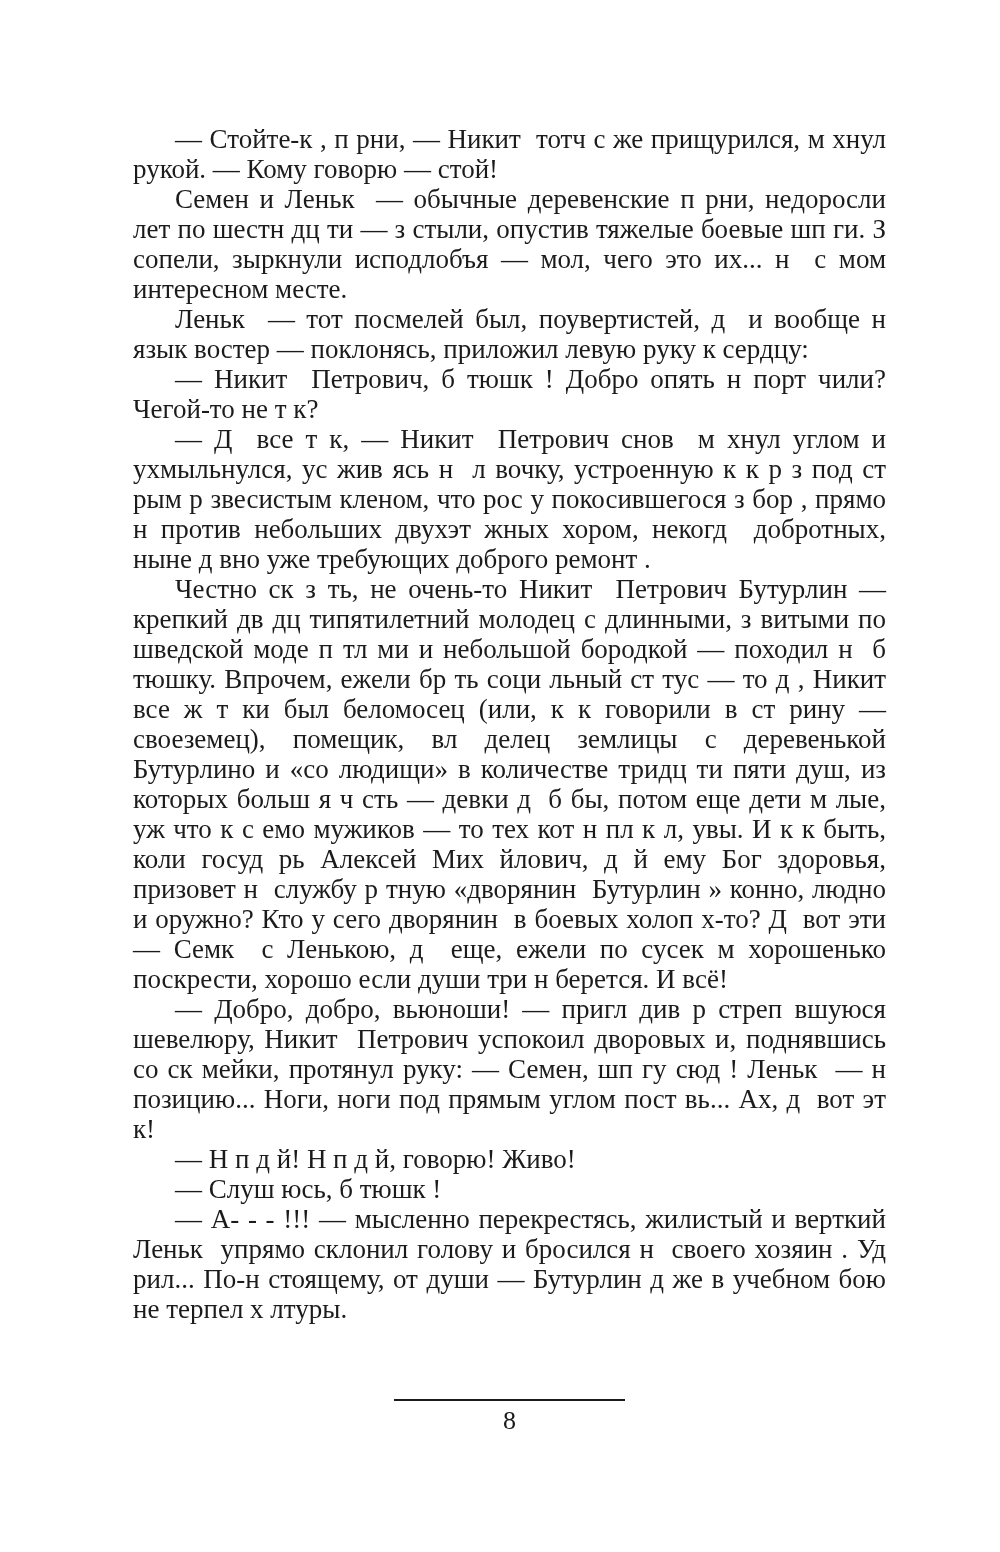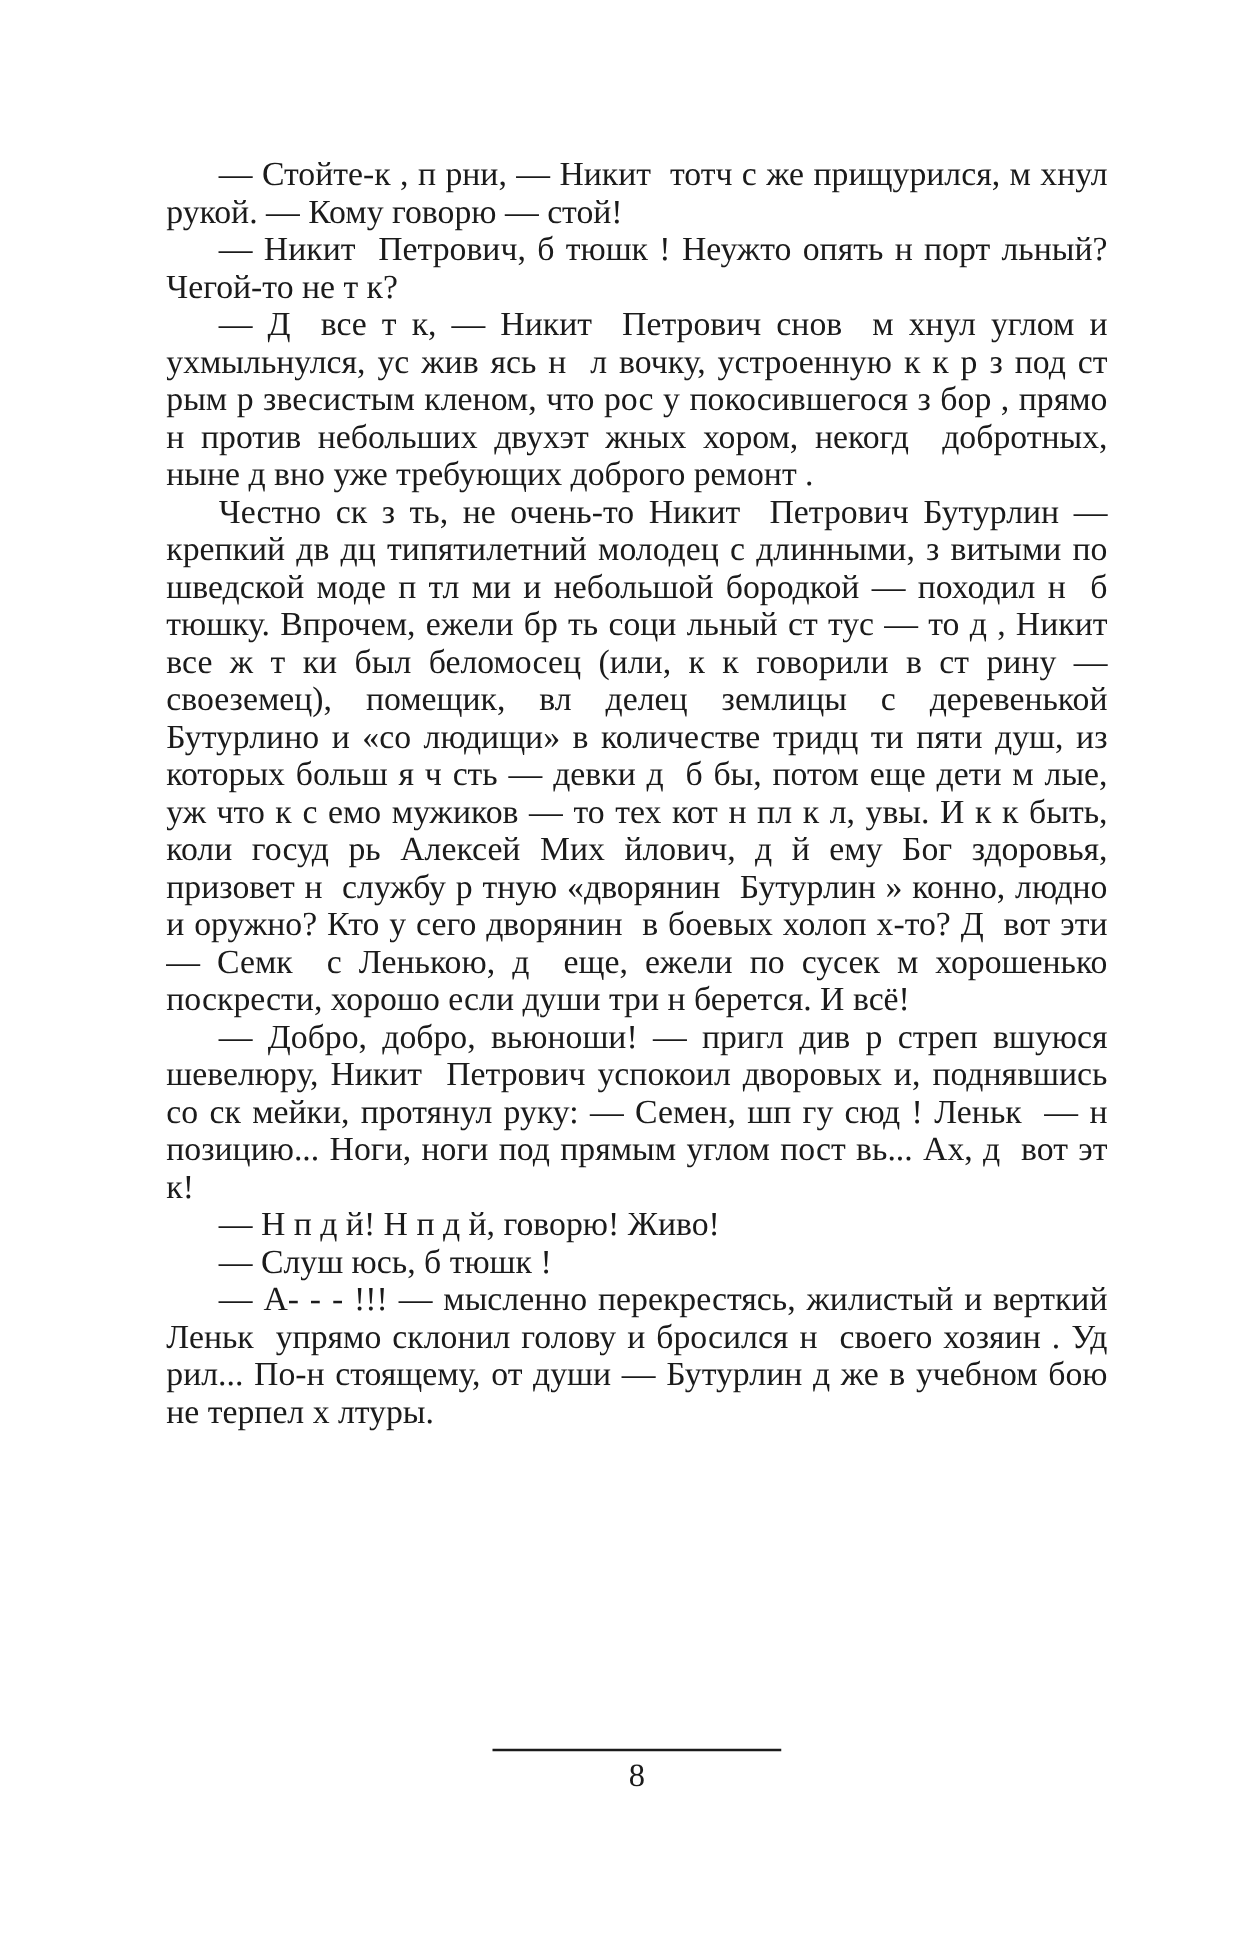--- a/index.html
+++ b/index.html
@@ -51,21 +51,23 @@
     line-height: 1;
     margin-top: 7px;
   }
 </style>
 </head>
 <body>
 
 <div class="page">
   <div class="text-block">
     <p>— Стойте-к , п рни, — Никит  тотч с же прищурился, м хнул рукой. — Кому говорю — стой!</p>
-    <p>— Никит  Петрович, б тюшк ! Неужто опять н порт льный? Чегой-то не т к?</p>
+    <p>Семен и Леньк  — обычные деревенские п рни, недоросли лет по шестн дц ти — з стыли, опустив тяжелые боевые шп ги. З сопели, зыркнули исподлобъя — мол, чего это их... н  с мом интересном месте.</p>
+    <p>Леньк  — тот посмелей был, поувертистей, д  и вообще н  язык востер — поклонясь, приложил левую руку к сердцу:</p>
+    <p>— Никит  Петрович, б тюшк ! Добро опять н порт чили? Чегой-то не т к?</p>
     <p>— Д  все т к, — Никит  Петрович снов  м хнул углом и ухмыльнулся, ус жив ясь н  л вочку, устроенную к к р з под ст рым р звесистым кленом, что рос у покосившегося з бор , прямо н против небольших двухэт жных хором, некогд  добротных, ныне д вно уже требующих доброго ремонт .</p>
     <p>Честно ск з ть, не очень-то Никит  Петрович Бутурлин — крепкий дв дц типятилетний молодец с длинными, з витыми по шведской моде п тл ми и небольшой бородкой — походил н  б тюшку. Впрочем, ежели бр ть соци льный ст тус — то д , Никит  все ж т ки был беломосец (или, к к говорили в ст рину — своеземец), помещик, вл делец землицы с деревенькой Бутурлино и «со людищи» в количестве тридц ти пяти душ, из которых больш я ч сть — девки д  б бы, потом еще дети м лые,  уж что к с емо мужиков — то тех кот н пл к л, увы. И к к быть, коли госуд рь Алексей Мих йлович, д й ему Бог здоровья, призовет н  службу р тную «дворянин  Бутурлин » конно, людно и оружно? Кто у сего дворянин  в боевых холоп х-то? Д  вот эти — Семк  с Ленькою, д  еще, ежели по сусек м хорошенько поскрести, хорошо если души три н берется. И всё!</p>
     <p>— Добро, добро, вьюноши! — пригл див р стреп вшуюся шевелюру, Никит  Петрович успокоил дворовых и, поднявшись со ск мейки, протянул руку: — Семен, шп гу сюд ! Леньк  — н  позицию... Ноги, ноги под прямым углом пост вь... Ах, д  вот эт к!</p>
     <p>— Н п д й! Н п д й, говорю! Живо!</p>
     <p>— Слуш юсь, б тюшк !</p>
     <p>— А- - - !!! — мысленно перекрестясь, жилистый и верткий Леньк  упрямо склонил голову и бросился н  своего хозяин . Уд рил... По-н стоящему, от души — Бутурлин д же в учебном бою не терпел х лтуры.</p>
   </div>
 
   <div class="footer">
     <div class="footer-rule"></div>

